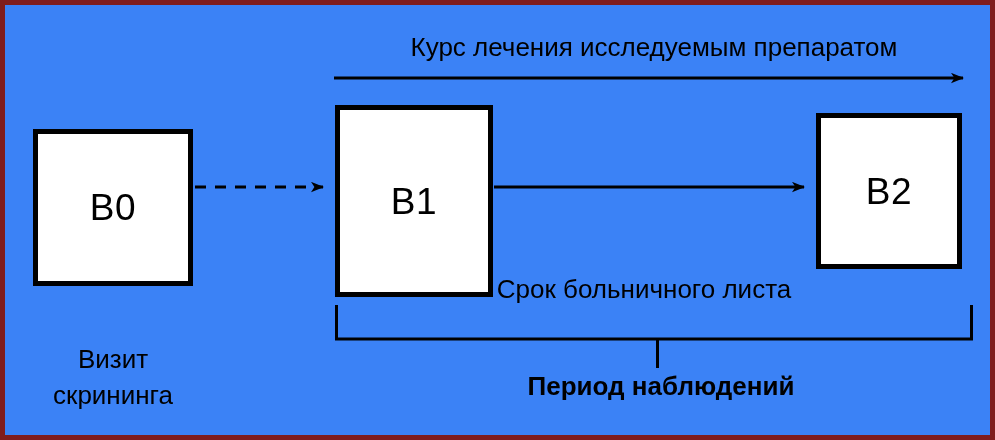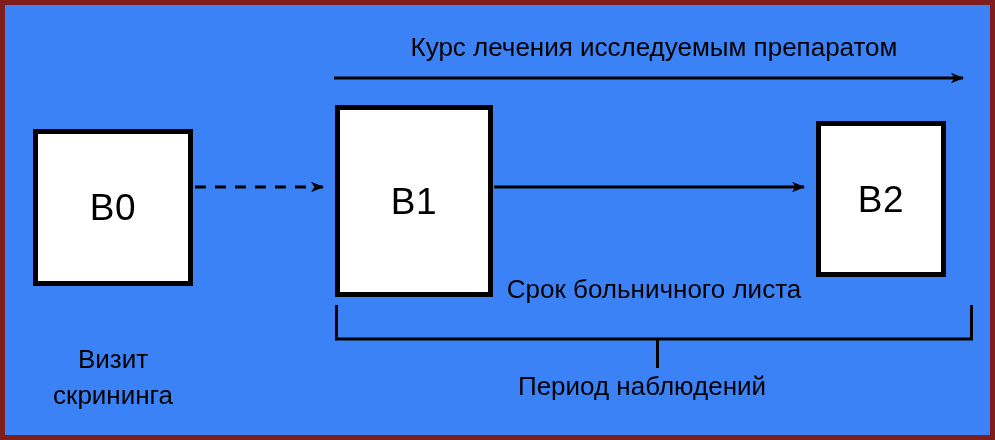--- a/index.html
+++ b/index.html
@@ -37,45 +37,46 @@
   }
   .node-label {
     font-size: 37px;
     line-height: 1;
     letter-spacing: 0.5px;
     color: #000000;
     user-select: none;
   }
   #box-b0 { left: 28px;  top: 100px; width: 160px; height: 157px; margin-top: 24px; }
   #box-b1 { left: 330px; top: 100px; width: 158px; height: 192px; }
-  #box-b2 { left: 811px; top: 116px; width: 130px; height: 156px; }
+  #box-b2 { left: 811px; top: 108px; width: 146px; height: 156px; }
 
   .caption {
     position: absolute;
     font-size: 26px;
     line-height: 1.3;
     color: #000000;
     text-align: center;
     white-space: pre;
     user-select: none;
   }
   #label-treatment-course {
     left: 328px;
     top: 26px;
     width: 642px;
   }
   #label-sick-leave {
-    left: 330px;
+    left: 320px;
     top: 268px;
     width: 638px;
   }
   #label-observation-period {
-    left: 437px;
+    left: 456px;
     top: 365px;
     width: 400px;
+    font-weight: bold;
   }
   #label-screening-visit {
     left: 8px;
     top: 337px;
     width: 200px;
     line-height: 1.38;
     text-align: center;
   }
 </style>
 </head>

